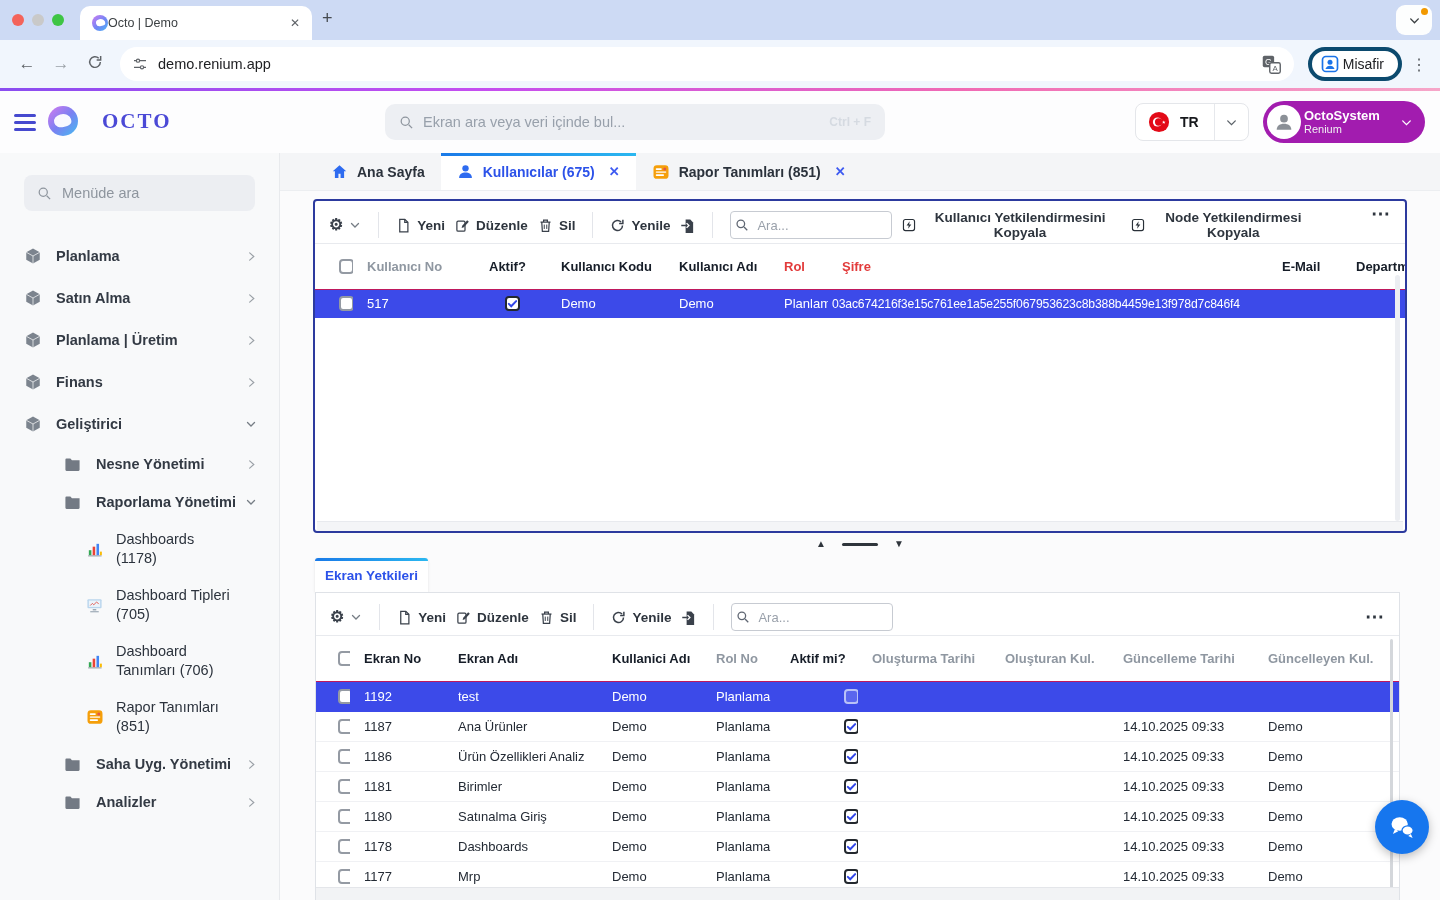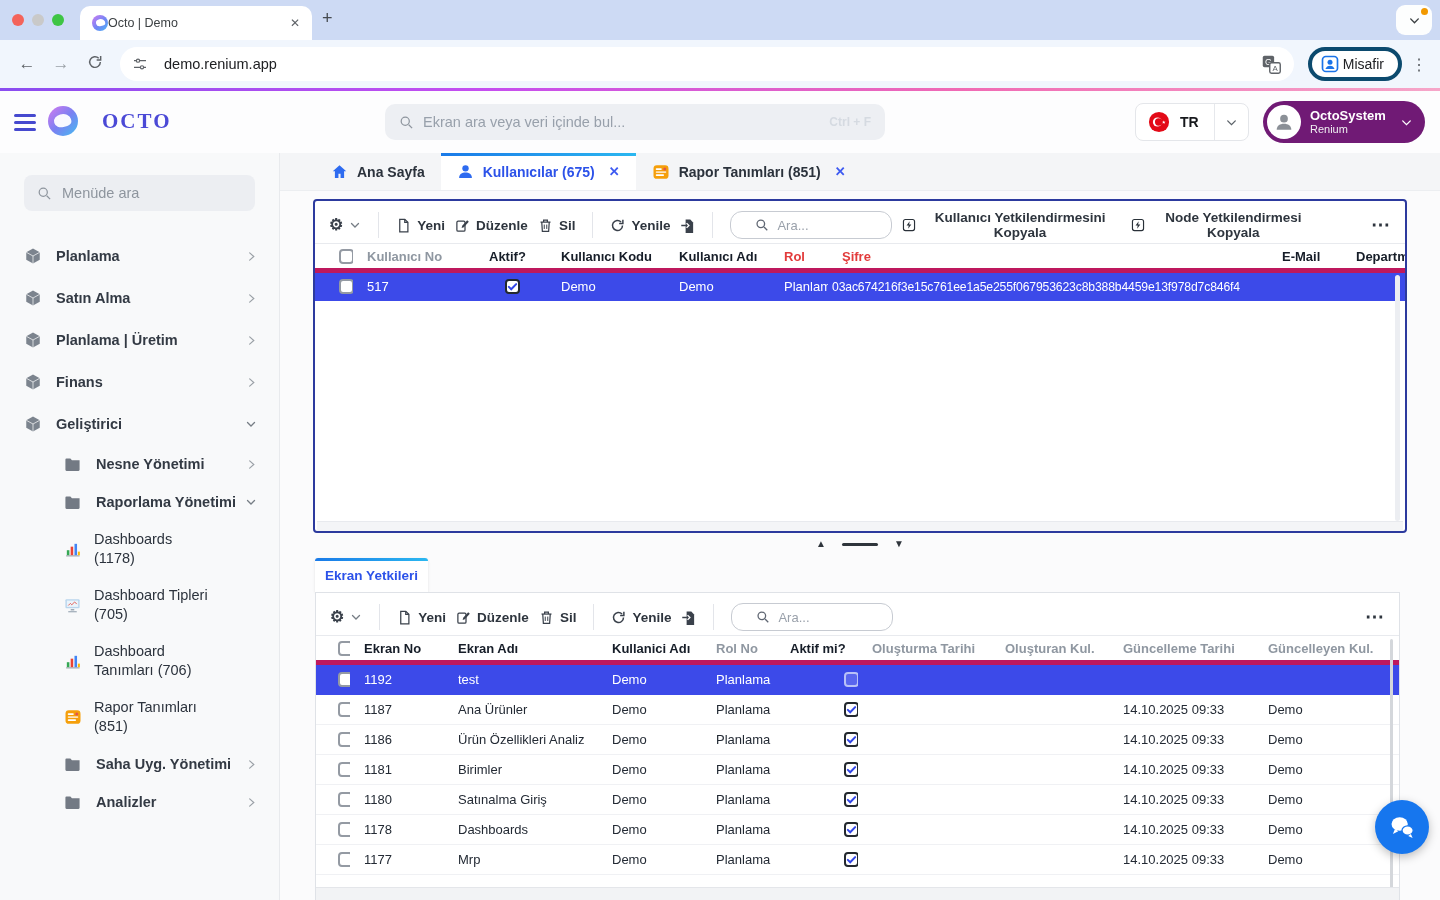--- a/index.html
+++ b/index.html
@@ -15,59 +15,59 @@
   .favicon{width:16px;height:16px;border-radius:50%;background:linear-gradient(135deg,#c77df2 5%,#6f86f5 55%,#4db5f4 100%);flex:none;position:relative;overflow:hidden}
   .favicon::after{content:"";position:absolute;left:4px;top:4px;width:9px;height:7px;background:#fff;border-radius:60% 70% 40% 60%;transform:rotate(-15deg)}
   .btab-title{font-size:12.5px;color:#3c4043;flex:1;white-space:nowrap;overflow:hidden}
   .btab-x{color:#5f6368;font-size:12px}
   .newtab{position:absolute;left:322px;top:8px;font-size:18px;color:#454a50}
   .win-chevron{position:absolute;right:8px;top:5px;width:36px;height:30px;background:#fdfefe;border-radius:9px;display:flex;align-items:center;justify-content:center}
   .win-chevron .dot{position:absolute;right:4px;top:3px;width:7px;height:7px;border-radius:50%;background:#f29900}
   .btoolbar{height:48px;background:#f1f6fd;display:flex;align-items:center;padding:0 10px}
   .nav-ic{width:34px;text-align:center;font-size:17px;color:#5f6368;flex:none}
   .nav-ic.dis{color:#9aa0a6}
-  .omnibox{flex:1;height:34px;background:#fff;border-radius:17px;display:flex;align-items:center;padding:0 12px;gap:16px;margin:0 8px}
+  .omnibox{flex:1;height:34px;background:#fff;border-radius:17px;display:flex;align-items:center;padding:0 12px;gap:10px;margin:0 8px}
   .omni-url{font-size:14.5px;color:#202124;flex:1}
   .profile-pill{height:34px;border:4px solid #0c4a6e;border-radius:17px;background:#fff;display:flex;align-items:center;gap:3px;padding:0 14px 0 8px;font-size:14px;color:#202124;margin:0 6px}
   .kebab{font-size:16px;color:#5f6368;width:22px;text-align:center;letter-spacing:0}
   .gradient-line{height:3px;background:linear-gradient(90deg,#8a4df0,#c44df0,#f06ab4,#f6a6c9)}
 
   
   .app-header{height:62px;background:#fdfdfe;position:relative}
   .hamburger{position:absolute;left:14px;top:23px;width:22px;display:flex;flex-direction:column;gap:4px}
   .hamburger i{display:block;height:3px;border-radius:2px;background:#4649cf}
   .logo{position:absolute;left:48px;top:15px;display:flex;align-items:center;gap:24px}
   .logo-circle{width:30px;height:30px;border-radius:50%;background:linear-gradient(135deg,#c47bf0 10%,#7b80f2 50%,#4fb0f1 90%);position:relative;overflow:hidden}
   .logo-circle::after{content:"";position:absolute;left:6px;top:8px;width:17px;height:13px;background:#fff;border-radius:60% 70% 40% 60%;transform:rotate(-15deg);opacity:.95}
   .logo-text{font-family:"Liberation Serif",serif;font-weight:700;font-size:21px;letter-spacing:2px;color:#4b49d6}
   .global-search{position:absolute;left:385px;top:13px;width:500px;height:36px;background:#edeff3;border-radius:10px;display:flex;align-items:center;padding:0 14px;gap:9px}
   .gs-placeholder{color:#98a0ab;font-size:14.5px;flex:1}
   .gs-shortcut{color:#d5dae1;font-size:12px;font-weight:600}
   .lang{position:absolute;left:1135px;top:12px;width:114px;height:38px;background:#fff;border:1px solid #e4e6ea;border-radius:8px;display:flex;align-items:center}
   .lang-flag{width:22px;height:22px;margin-left:12px;flex:none}
   .lang-code{font-weight:700;font-size:14px;color:#16181c;margin-left:10px;flex:1}
   .lang-chev{width:34px;height:100%;border-left:1px solid #e6e8ec;display:flex;align-items:center;justify-content:center}
-  .user-pill{position:absolute;right:15px;top:10px;width:162px;height:42px;border-radius:21px;background:#701a75;display:flex;align-items:center;gap:9px;padding:0 12px 0 4px}
+  .user-pill{position:absolute;right:15px;top:10px;width:162px;height:42px;border-radius:21px;background:#a21caf;display:flex;align-items:center;gap:3px;padding:0 12px 0 4px}
   .user-avatar{width:34px;height:34px;border-radius:50%;background:#fff;display:flex;align-items:center;justify-content:center;flex:none}
   .user-meta{flex:1;min-width:0}
   .user-name{color:#fff;font-weight:700;font-size:13px;line-height:15px}
   .user-org{color:#f0f0f2;font-size:11px;line-height:13px}
 
   
   .app-body{display:flex;height:747px}
   .sidebar{width:280px;background:#f8f9fa;border-right:1px solid #e8eaed;padding-top:22px;flex:none;overflow:hidden}
   .side-search{margin:0 24px;height:36px;background:#eceef2;border-radius:8px;display:flex;align-items:center;gap:10px;padding:0 13px}
   .side-search .ph{color:#8e959e;font-size:14.5px}
   .side-menu{margin-top:24px}
   .side-item{display:flex;align-items:center;min-height:42px;padding:0 22px 0 24px;cursor:pointer}
   .side-item .si-icon{width:18px;display:flex;flex:none}
   .side-item .si-label{font-size:14.5px;font-weight:600;color:#333a44;margin-left:14px;flex:1;line-height:19px}
   .side-item .si-chev{margin-left:6px;display:flex}
   .side-item.lvl1{padding-left:64px;min-height:38px}
-  .side-item.lvl2{padding-left:64px;min-height:56px}
+  .side-item.lvl2{padding-left:86px;min-height:56px}
   .side-item.lvl2 .si-label{font-weight:400;color:#2c333d;margin-left:12px;max-width:120px}
 
   .main{flex:1;background:#fbfbfc;position:relative;min-width:0}
   .doc-tabs{height:38px;display:flex;align-items:stretch;padding-left:35px;background:#f4f5f7;border-bottom:1px solid #eceef1}
   .doc-tab{display:flex;align-items:center;gap:9px;padding:0 16px;font-size:14px;font-weight:700;color:#2b323c;position:relative}
   .doc-tab .dt-ic{display:flex}
   .doc-tab.active{background:#fff;color:#2c52e9}
   .doc-tab.active::before{content:"";position:absolute;top:0;left:0;right:0;height:3px;background:linear-gradient(90deg,#1a7ae8,#2bb7f0)}
   .dt-x{color:#3d5af1;font-weight:700;font-size:13px;margin-left:5px}
 
@@ -77,30 +77,30 @@
   .screens-panel{position:absolute;left:35px;top:439px;width:1085px;height:308px;background:#fff;border:1px solid #dfe2e7;border-bottom:none;overflow:hidden}
   .screens-panel::after{content:"";position:absolute;left:0;right:0;bottom:0;height:12px;background:#f2f3f5;border-top:1px solid #e4e6ea}
   .vscroll{position:absolute;width:5px;border-radius:3px;background:#eceef2}
   .vscroll.dark{background:#d4d7db;width:3px}
 
   .grid-toolbar{height:42px;display:flex;align-items:center;padding:6px 14px 0 14px;gap:10px}
   .tb-btn{display:flex;align-items:center;gap:6px;font-size:13.5px;font-weight:600;color:#2e353e}
   .tb-ic{display:flex;align-items:center}
   .tb-gear{font-size:16px;color:#3a414b;line-height:1}
   .tb-sep{width:1px;height:26px;background:#e3e5ea;margin:0 7px;flex:none}
-  .tb-search{display:flex;align-items:center;gap:8px;border:1px solid #c7cbd2;border-radius:12px;height:28px;padding:0 24px;width:162px;background:#fff;flex:none}
+  .tb-search{display:flex;align-items:center;gap:8px;border:1px solid #c7cbd2;border-radius:4px;height:28px;padding:0 4px;width:162px;background:#fff;flex:none}
   .tb-search input{border:none;outline:none;width:100%;font-size:13px;color:#333;font-family:inherit;background:transparent}
   .tb-search input::placeholder{color:#9aa1ab}
-  .tb-right{margin-left:auto;display:flex;align-items:center;gap:13px}
+  .tb-right{margin-left:auto;display:flex;align-items:flex-start;gap:13px}
   .tb-overflow{font-size:19px;font-weight:700;color:#2e353e;letter-spacing:1px;margin-left:42px;line-height:0.4}
 
   .grid-head,.grid-row{display:grid;align-items:center}
   .t-top .grid-head,.t-top .grid-row{grid-template-columns:38px 122px 72px 118px 105px 58px 440px 74px minmax(0,1fr)}
   .t-bot .grid-head,.t-bot .grid-row{grid-template-columns:34px 94px 154px 104px 74px 82px 133px 118px 145px minmax(0,1fr)}
-  .grid-head{height:30px;border-top:1px solid #e8eaee;border-bottom:5px solid #be185d;font-size:13px}
+  .grid-head{height:47px;border-top:1px solid #e8eaee;border-bottom:1px solid #be185d;font-size:13px}
   .th{padding-left:14px;white-space:nowrap;overflow:hidden;font-weight:700}
   .th.muted{color:#8f97a1;font-weight:600}
   .th.bold{color:#161d28}
   .th.red{color:#e23b3b}
   .grid-row{height:28px;font-size:13px;color:#232a34;border-bottom:1px solid #f0f1f4}
   .t-bot .grid-row{height:30px}
   .grid-row.selected{background:#3c4ae9;color:#fff;border-bottom-color:#3c4ae9}
   .cell{padding-left:14px;white-space:nowrap;overflow:hidden}
   .cell.hash{font-size:12.2px;letter-spacing:-0.15px;padding-left:4px}
   .ckc{display:flex;padding-left:0}

